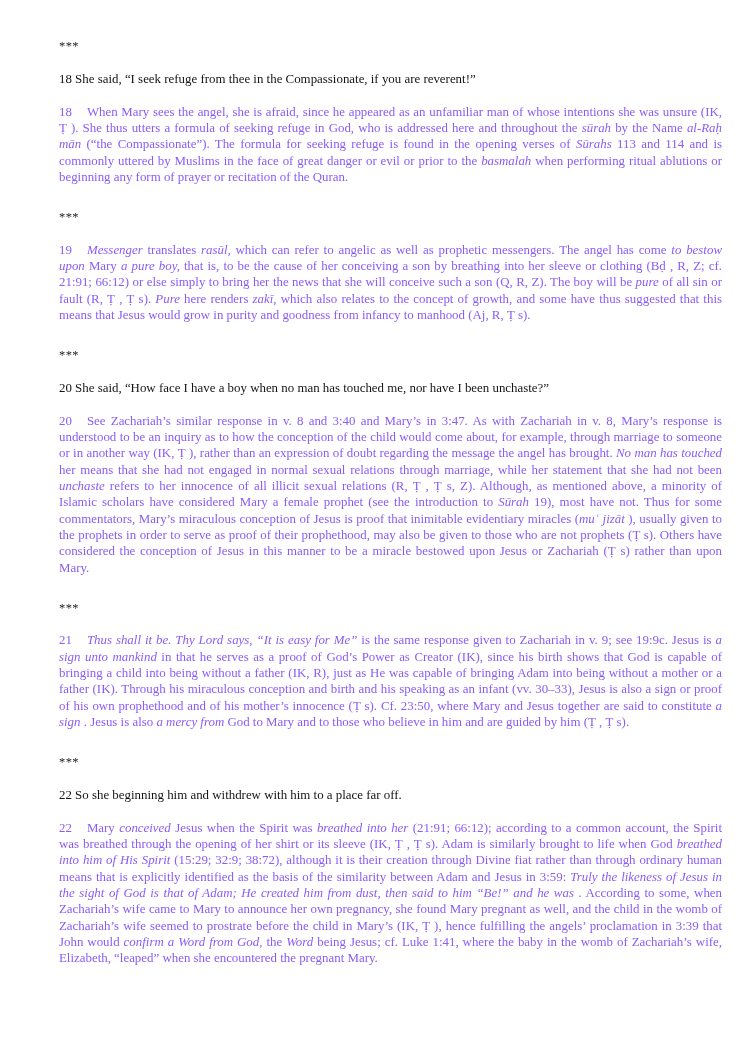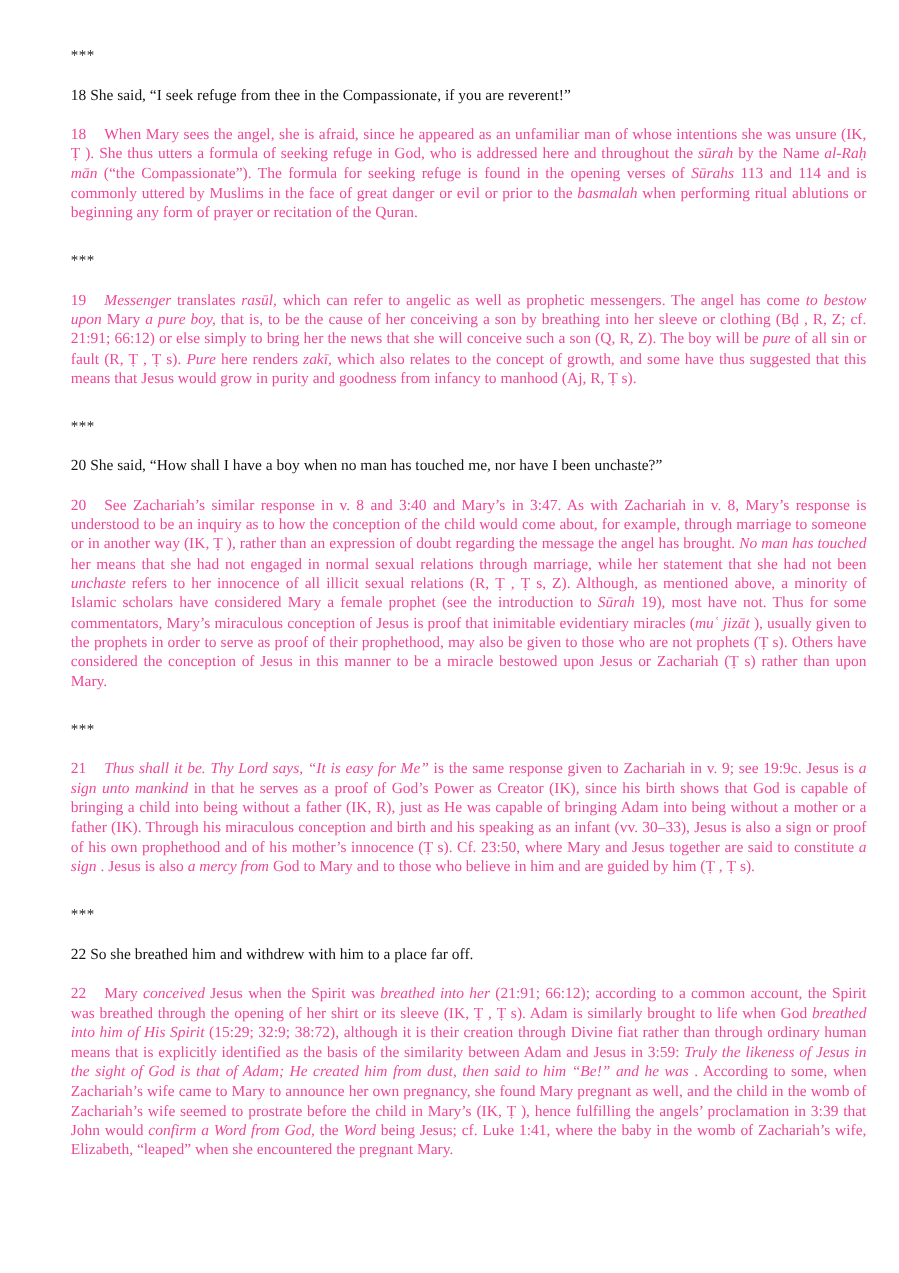--- a/index.html
+++ b/index.html
@@ -39,21 +39,21 @@
     text-align: left;
     color: #141417;
     width: 660px;
   }
   .commentary {
     font-size: 12.9px;
     line-height: 16.3px;
     margin: 0 0 20px 0;
     text-align: justify;
     text-justify: inter-word;
-    color: #ec4899;
+    color: #8b5cf6;
     width: 663px;
   }
   .cnum {
     font-style: normal;
   }
   .gap {
     display: inline-block;
     width: 15px;
   }
   i, .it {
@@ -71,28 +71,28 @@
 
   <p class="commentary"><span class="cnum">18</span><span class="gap"></span><span>When Mary sees the angel, she is afraid, since he appeared as an unfamiliar man of whose intentions she was unsure (IK, Ṭ ). She thus utters a formula of seeking refuge in God, who is addressed here and throughout the </span><i>sūrah</i><span> by the Name </span><i>al-Raḥ mān</i><span> (“the Compassionate”). The formula for seeking refuge is found in the opening verses of </span><i>Sūrahs</i><span> 113 and 114 and is commonly uttered by Muslims in the face of great danger or evil or prior to the </span><i>basmalah</i><span> when performing ritual ablutions or beginning any form of prayer or recitation of the Quran.</span></p>
 
   <p class="sep">***</p>
 
 
   <p class="commentary"><span class="cnum">19</span><span class="gap"></span><i>Messenger</i><span> translates </span><i>rasūl,</i><span> which can refer to angelic as well as prophetic messengers. The angel has come </span><i>to bestow upon</i><span> Mary </span><i>a pure boy,</i><span> that is, to be the cause of her conceiving a son by breathing into her sleeve or clothing (Bḍ , R, Z; cf. 21:91; 66:12) or else simply to bring her the news that she will conceive such a son (Q, R, Z). The boy will be </span><i>pure</i><span> of all sin or fault (R, Ṭ , Ṭ s). </span><i>Pure</i><span> here renders </span><i>zakī,</i><span> which also relates to the concept of growth, and some have thus suggested that this means that Jesus would grow in purity and goodness from infancy to manhood (Aj, R, Ṭ s).</span></p>
 
   <p class="sep">***</p>
 
-  <p class="verse"><span>20</span><span> She said, “How shall I have a boy when no man has touched me, nor have I been unchaste?”</span></p>
+  <p class="verse"><span>20</span><span> She said, “How face I have a boy when no man has touched me, nor have I been unchaste?”</span></p>
 
   <p class="commentary"><span class="cnum">20</span><span class="gap"></span><span>See Zachariah’s similar response in v. 8 and 3:40 and Mary’s in 3:47. As with Zachariah in v. 8, Mary’s response is understood to be an inquiry as to how the conception of the child would come about, for example, through marriage to someone or in another way (IK, Ṭ ), rather than an expression of doubt regarding the message the angel has brought. </span><i>No man has touched</i><span> her means that she had not engaged in normal sexual relations through marriage, while her statement that she had not been </span><i>unchaste</i><span> refers to her innocence of all illicit sexual relations (R, Ṭ , Ṭ s, Z). Although, as mentioned above, a minority of Islamic scholars have considered Mary a female prophet (see the introduction to </span><i>Sūrah</i><span> 19), most have not. Thus for some commentators, Mary’s miraculous conception of Jesus is proof that inimitable evidentiary miracles (</span><i>muʿ jizāt</i><span> ), usually given to the prophets in order to serve as proof of their prophethood, may also be given to those who are not prophets (Ṭ s). Others have considered the conception of Jesus in this manner to be a miracle bestowed upon Jesus or Zachariah (Ṭ s) rather than upon Mary.</span></p>
 
   <p class="sep">***</p>
 
 
   <p class="commentary"><span class="cnum">21</span><span class="gap"></span><i>Thus shall it be. Thy Lord says, “It is easy for Me”</i><span> is the same response given to Zachariah in v. 9; see 19:9c. Jesus is </span><i>a sign unto mankind</i><span> in that he serves as a proof of God’s Power as Creator (IK), since his birth shows that God is capable of bringing a child into being without a father (IK, R), just as He was capable of bringing Adam into being without a mother or a father (IK). Through his miraculous conception and birth and his speaking as an infant (vv. 30–33), Jesus is also a sign or proof of his own prophethood and of his mother’s innocence (Ṭ s). Cf. 23:50, where Mary and Jesus together are said to constitute </span><i>a sign</i><span> . Jesus is also </span><i>a mercy from</i><span> God to Mary and to those who believe in him and are guided by him (Ṭ , Ṭ s).</span></p>
 
   <p class="sep">***</p>
 
-  <p class="verse"><span>22</span><span> So she breathed him and withdrew with him to a place far off.</span></p>
+  <p class="verse"><span>22</span><span> So she beginning him and withdrew with him to a place far off.</span></p>
 
   <p class="commentary"><span class="cnum">22</span><span class="gap"></span><span>Mary </span><i>conceived</i><span> Jesus when the Spirit was </span><i>breathed into her</i><span> (21:91; 66:12); according to a common account, the Spirit was breathed through the opening of her shirt or its sleeve (IK, Ṭ , Ṭ s). Adam is similarly brought to life when God </span><i>breathed into him of His Spirit</i><span> (15:29; 32:9; 38:72), although it is their creation through Divine fiat rather than through ordinary human means that is explicitly identified as the basis of the similarity between Adam and Jesus in 3:59: </span><i>Truly the likeness of Jesus in the sight of God is that of Adam; He created him from dust, then said to him “Be!” and he was</i><span> . According to some, when Zachariah’s wife came to Mary to announce her own pregnancy, she found Mary pregnant as well, and the child in the womb of Zachariah’s wife seemed to prostrate before the child in Mary’s (IK, Ṭ ), hence fulfilling the angels’ proclamation in 3:39 that John would </span><i>confirm a Word from God,</i><span> the </span><i>Word</i><span> being Jesus; cf. Luke 1:41, where the baby in the womb of Zachariah’s wife, Elizabeth, “leaped” when she encountered the pregnant Mary.</span></p>
 
 </div>
 
 </body></html>

